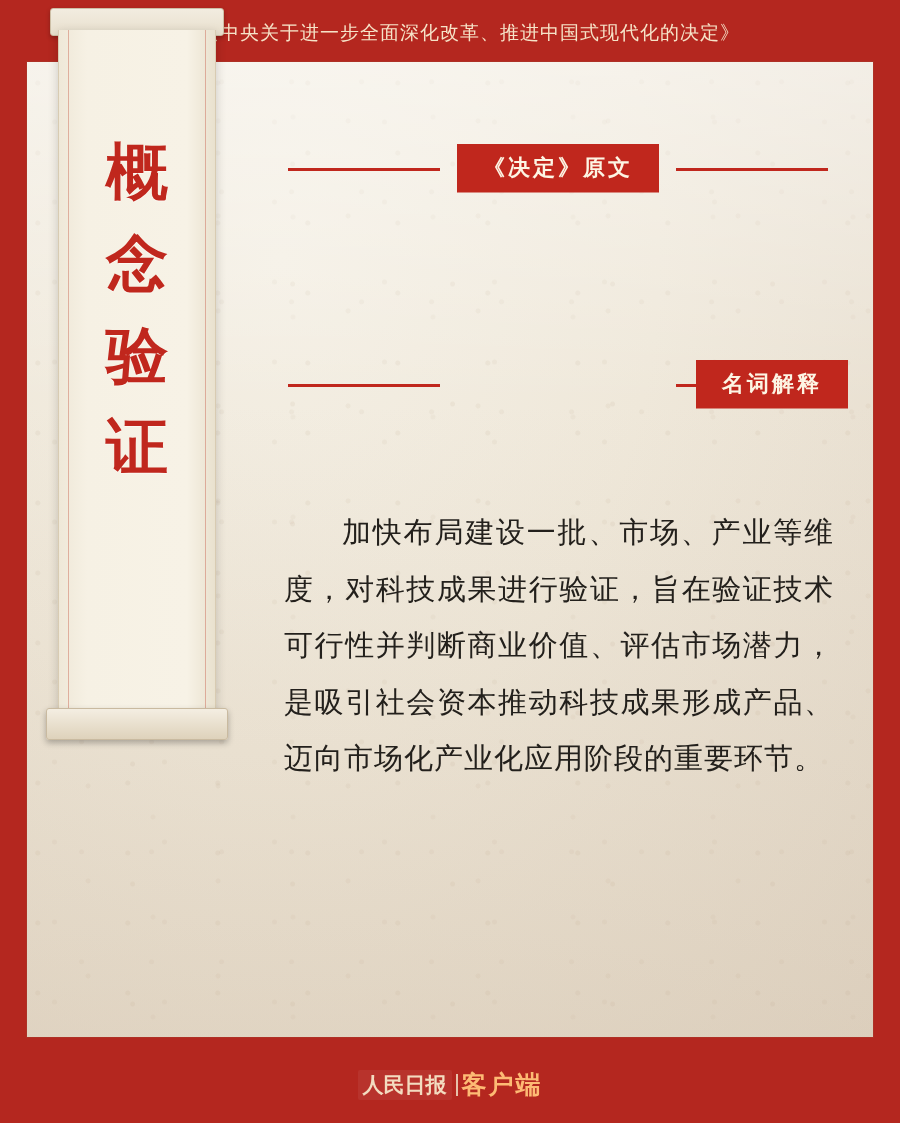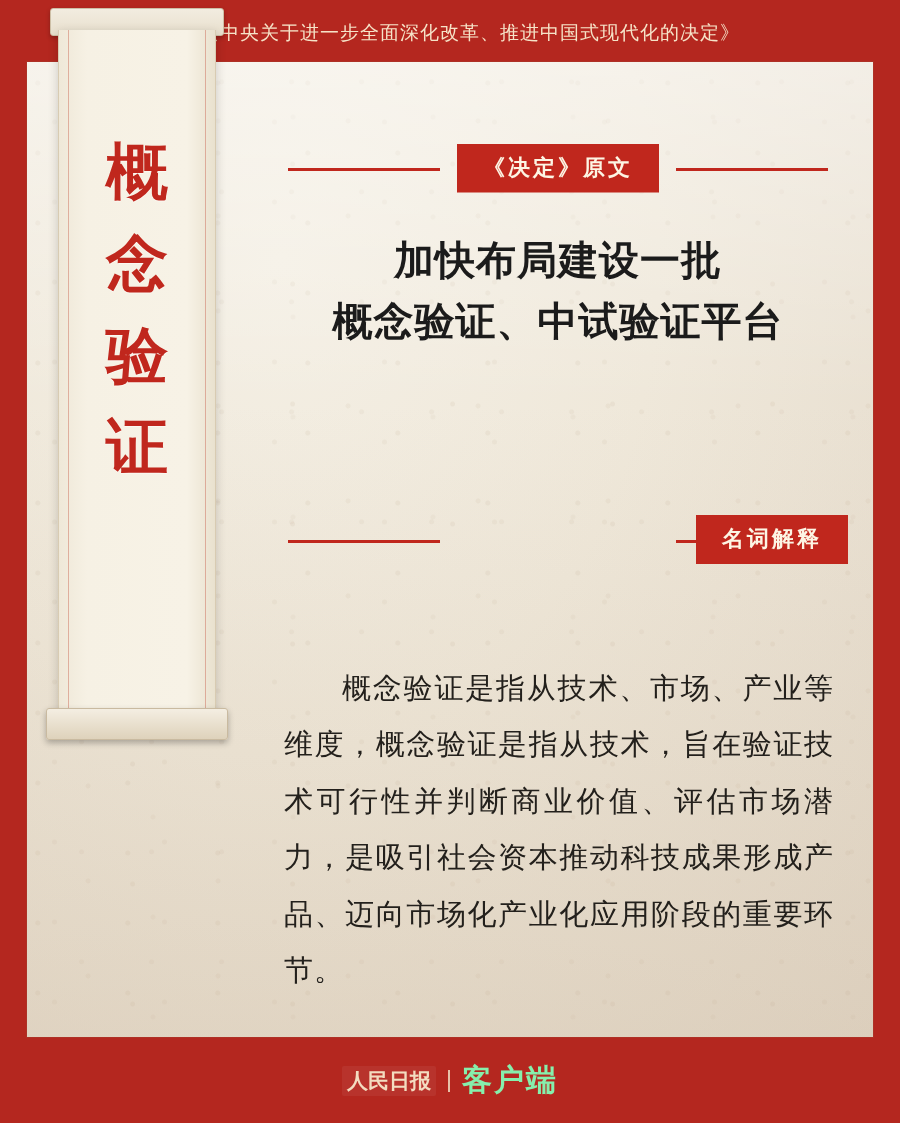--- a/index.html
+++ b/index.html
@@ -223,41 +223,41 @@
     bottom: 22px;
     width: 900px;
     display: flex;
     align-items: center;
     justify-content: center;
     gap: 10px;
   }
   .footer .mark {
     display: flex;
     align-items: center;
-    gap: 12px;
+    gap: 4px;
   }
   .footer .rm-logo {
     color: #f3dcc0;
     font-size: 21px;
     letter-spacing: 0;
     font-family: "DejaVu Serif", "Liberation Serif", serif;
     font-weight: 700;
     background: rgba(255,255,255,0.06);
     padding: 1px 5px;
     border-radius: 2px;
   }
   .footer .divider {
     width: 2px;
     height: 22px;
     background: #f0ddc2;
     opacity: 0.85;
   }
   .footer .app-name {
-    color: #86efac;
-    font-size: 30px;
+    color: #fdba74;
+    font-size: 25px;
     letter-spacing: 2px;
     font-family: "DejaVu Sans", "Liberation Sans", sans-serif;
     font-weight: 700;
   }
 </style>
 </head>
 <body>
 
 <div class="header-title">《中共中央关于进一步全面深化改革、推进中国式现代化的决定》</div>
 
@@ -283,32 +283,28 @@
 </div>
 
 <div class="content">
 
   <div class="banner" id="banner-original">
     <div class="rule left"></div>
     <div class="rule right"></div>
     <div class="plate">《决定》原文</div>
   </div>
 
-  <div class="headline">
-    <span>加快布局建设一批</span>
-    <span>概念验证、中试验证平台</span>
-  </div>
 
   <div class="banner" id="banner-explain">
     <div class="rule left"></div>
     <div class="rule right"></div>
     <div class="plate">名词解释</div>
   </div>
 
-  <div class="body-text">概念验证是指从技术、市场、产业等维度，概念验证是指从技术，旨在验证技术可行性并判断商业价值、评估市场潜力，是吸引社会资本推动科技成果形成产品、迈向市场化产业化应用阶段的重要环节。</div>
+  <div class="body-text">加快布局建设一批、市场、产业等维度，对科技成果进行验证，旨在验证技术可行性并判断商业价值、评估市场潜力，是吸引社会资本推动科技成果形成产品、迈向市场化产业化应用阶段的重要环节。</div>
 </div>
 
 <div class="footer">
   <div class="mark">
     <span class="rm-logo">人民日报</span>
     <span class="divider"></span>
     <span class="app-name">客户端</span>
   </div>
 </div>
 

